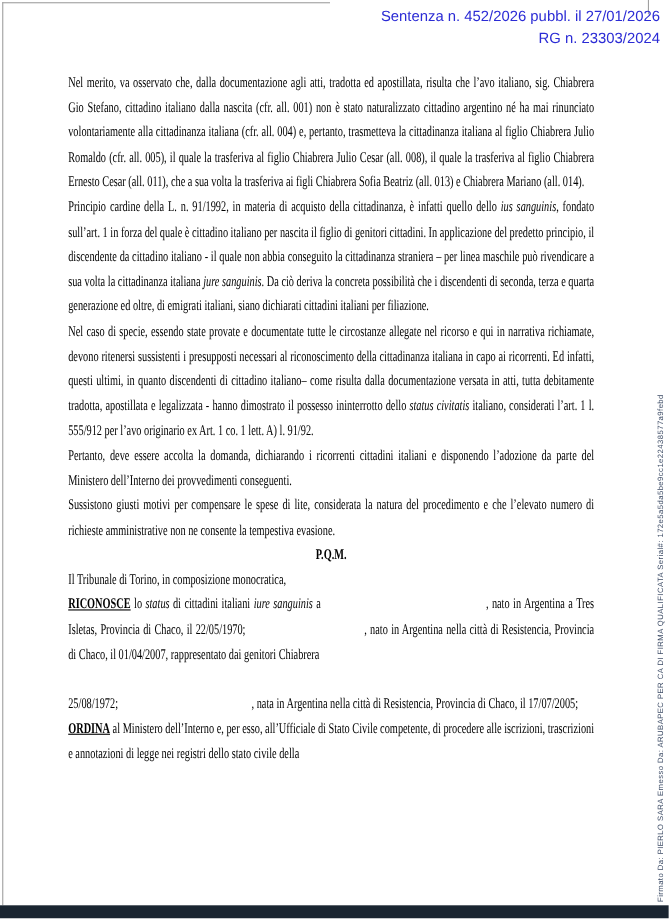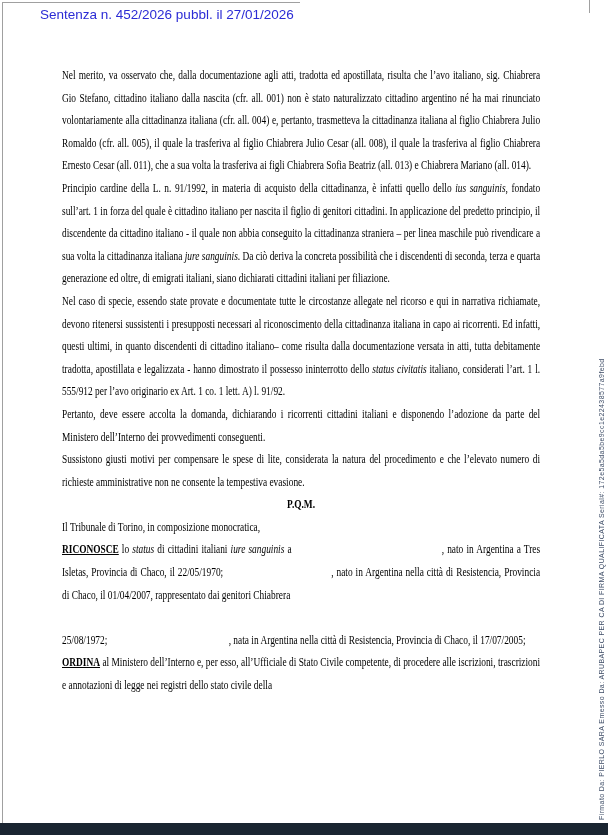--- a/index.html
+++ b/index.html
@@ -5,20 +5,21 @@
   * { margin:0; padding:0; box-sizing:border-box; }
   html,body { width:608px; height:835px; background:#ffffff; overflow:hidden; }
   body { position:relative; font-family:"Liberation Serif", serif; color:#000; }
 
   .border-left  { position:absolute; left:2px; top:2px; width:1px; height:821px; background:#a0a0a0; }
   .border-top   { position:absolute; left:2px; top:2px; width:298px; height:1px; background:#a0a0a0; }
   .border-right-seg { position:absolute; left:589px; top:0; width:1px; height:13px; background:#a0a0a0; }
 
   .header-block {
     position:absolute; top:5px; right:8px; width:560px;
+    text-align:right;
     font-family:"Liberation Sans", sans-serif;
     font-size:13.5px; line-height:19.5px;
     color:#2b2bd5;
   }
 
   .document-body {
     position:absolute; left:62px; top:64px;
     width:683px;                 
     transform:scaleX(0.7); transform-origin:0 0;
     font-size:13.4px; line-height:22.6px;
@@ -48,20 +49,21 @@
 </style>
 </head>
 <body>
 
 <div class="border-top"></div>
 <div class="border-left"></div>
 <div class="border-right-seg"></div>
 
 <div class="header-block" style="color: rgb(43, 43, 213);">
   <div>Sentenza n. 452/2026 pubbl. il 27/01/2026</div>
+  <div>RG n. 23303/2024</div>
 </div>
 
 <div class="document-body">
     <p><span>Nel merito, va osservato che, dalla documentazione agli atti, tradotta ed apostillata, risulta che l’avo italiano, sig. Chiabrera Gio Stefano, cittadino italiano dalla nascita (cfr. all. 001) non è stato naturalizzato cittadino argentino né ha mai rinunciato volontariamente alla cittadinanza italiana (cfr. all. 004) e, pertanto, trasmetteva la cittadinanza italiana al figlio Chiabrera Julio Romaldo (cfr. all. 005), il quale la trasferiva al figlio Chiabrera Julio Cesar (all. 008), il quale la trasferiva al figlio Chiabrera Ernesto Cesar (all. 011), che a sua volta la trasferiva ai figli Chiabrera Sofia Beatriz (all. 013) e Chiabrera Mariano (all. 014).</span></p>
     <p><span>Principio cardine della L. n. 91/1992, in materia di acquisto della cittadinanza, è infatti quello dello </span><span class="i">ius sanguinis</span><span>, fondato sull’art. 1 in forza del quale è cittadino italiano per nascita il figlio di genitori cittadini. In applicazione del predetto principio, il discendente da cittadino italiano - il quale non abbia conseguito la cittadinanza straniera – per linea maschile può rivendicare a sua volta la cittadinanza italiana </span><span class="i">jure sanguinis</span><span>. Da ciò deriva la concreta possibilità che i discendenti di seconda, terza e quarta generazione ed oltre, di emigrati italiani, siano dichiarati cittadini italiani per filiazione.</span></p>
     <p><span>Nel caso di specie, essendo state provate e documentate tutte le circostanze allegate nel ricorso e qui in narrativa richiamate, devono ritenersi sussistenti i presupposti necessari al riconoscimento della cittadinanza italiana in capo ai ricorrenti. Ed infatti, questi ultimi, in quanto discendenti di cittadino italiano– come risulta dalla documentazione versata in atti, tutta debitamente tradotta, apostillata e legalizzata - hanno dimostrato il possesso ininterrotto dello </span><span class="i">status civitatis</span><span> italiano, considerati l’art. 1 l. 555/912 per l’avo originario ex Art. 1 co. 1 lett. A) l. 91/92.</span></p>
     <p><span>Pertanto, deve essere accolta la domanda, dichiarando i ricorrenti cittadini italiani e disponendo l’adozione da parte del Ministero dell’Interno dei provvedimenti conseguenti.</span></p>
     <p><span>Sussistono giusti motivi per compensare le spese di lite, considerata la natura del procedimento e che l’elevato numero di richieste amministrative non ne consente la tempestiva evasione.</span></p>
     <p class="pqm"><span class="b">P.Q.M.</span></p>
     <p><span>Il Tribunale di Torino, in composizione monocratica,</span></p>

